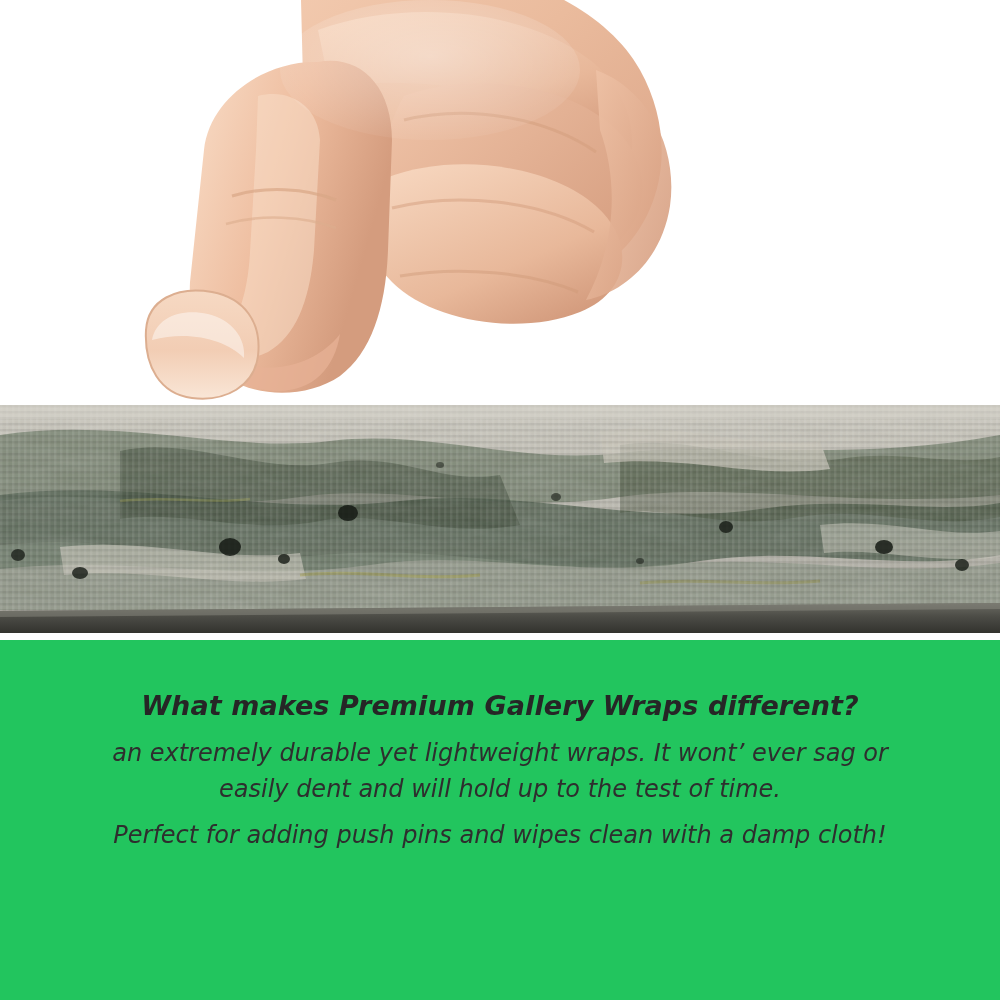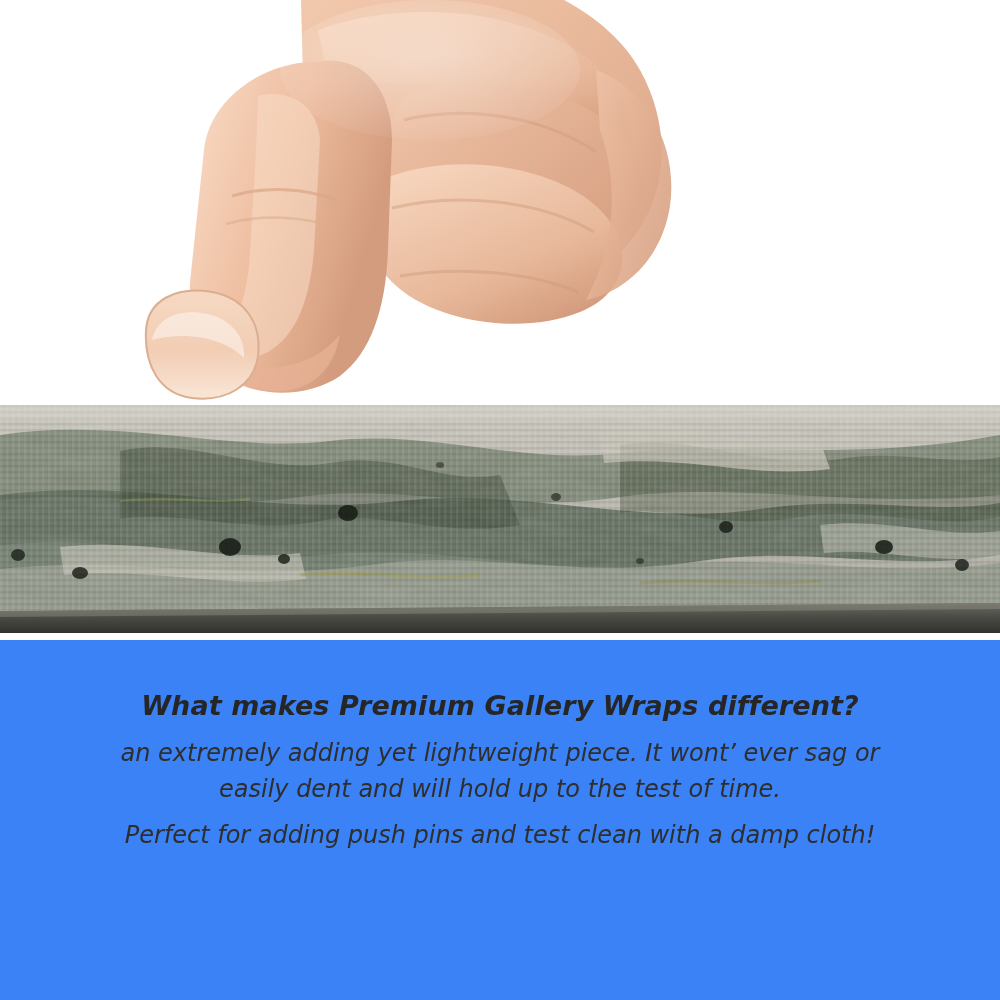--- a/index.html
+++ b/index.html
@@ -10,21 +10,21 @@
   body {
     width: 1000px;
     height: 1000px;
     overflow: hidden;
     font-family: "DejaVu Sans", sans-serif;
   }
   .page {
     position: relative;
     width: 1000px;
     height: 1000px;
-    background: #3b82f6;
+    background: #22c55e;
   }
 
   
   .hand-area {
     position: absolute;
     left: 0;
     top: 0;
     width: 1000px;
     height: 410px;
     overflow: hidden;
@@ -210,18 +210,18 @@
       <rect x="0" y="0" width="1000" height="14" fill="#d8d5cb" opacity="0.45"></rect>
 
       <path d="M0 206 L1000 198 L1000 228 L0 232 Z" fill="url(#edgeG)"></path>
       <path d="M0 206 L1000 198 L1000 204 L0 212 Z" fill="#8a8a80" opacity="0.5"></path>
       <rect x="0" y="228" width="1000" height="7" fill="#ffffff"></rect>
     </svg>
   </div>
 
   <div class="caption">
     <div class="caption-title">What makes Premium Gallery Wraps different?</div>
-    <div class="caption-line">an extremely adding yet lightweight piece. It wont’ ever sag or</div>
+    <div class="caption-line">an extremely durable yet lightweight wraps. It wont’ ever sag or</div>
     <div class="caption-line">easily dent and will hold up to the test of time.</div>
-    <div class="caption-line caption-last">Perfect for adding push pins and test clean with a damp cloth!</div>
+    <div class="caption-line caption-last">Perfect for adding push pins and wipes clean with a damp cloth!</div>
   </div>
 
 </div>
 
 </body></html>

